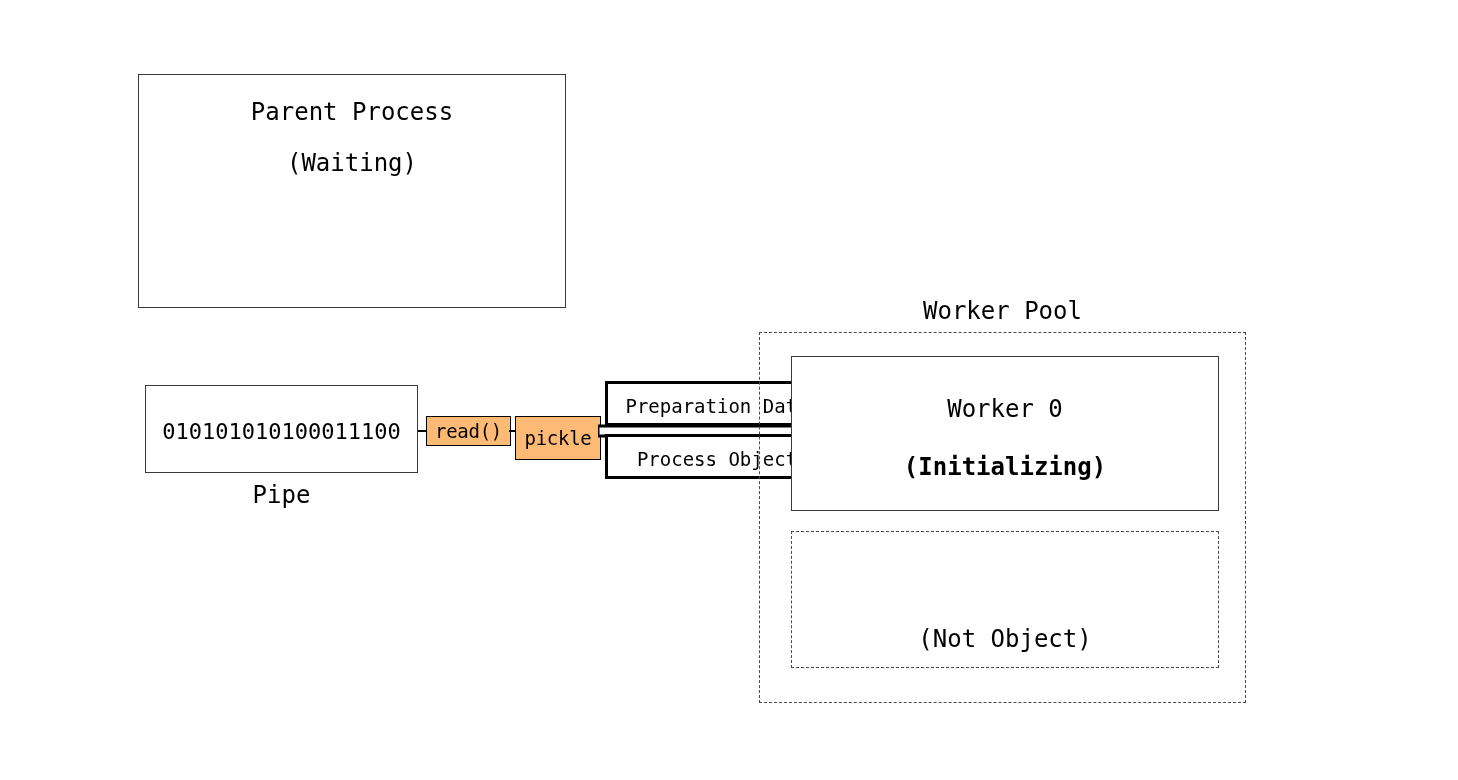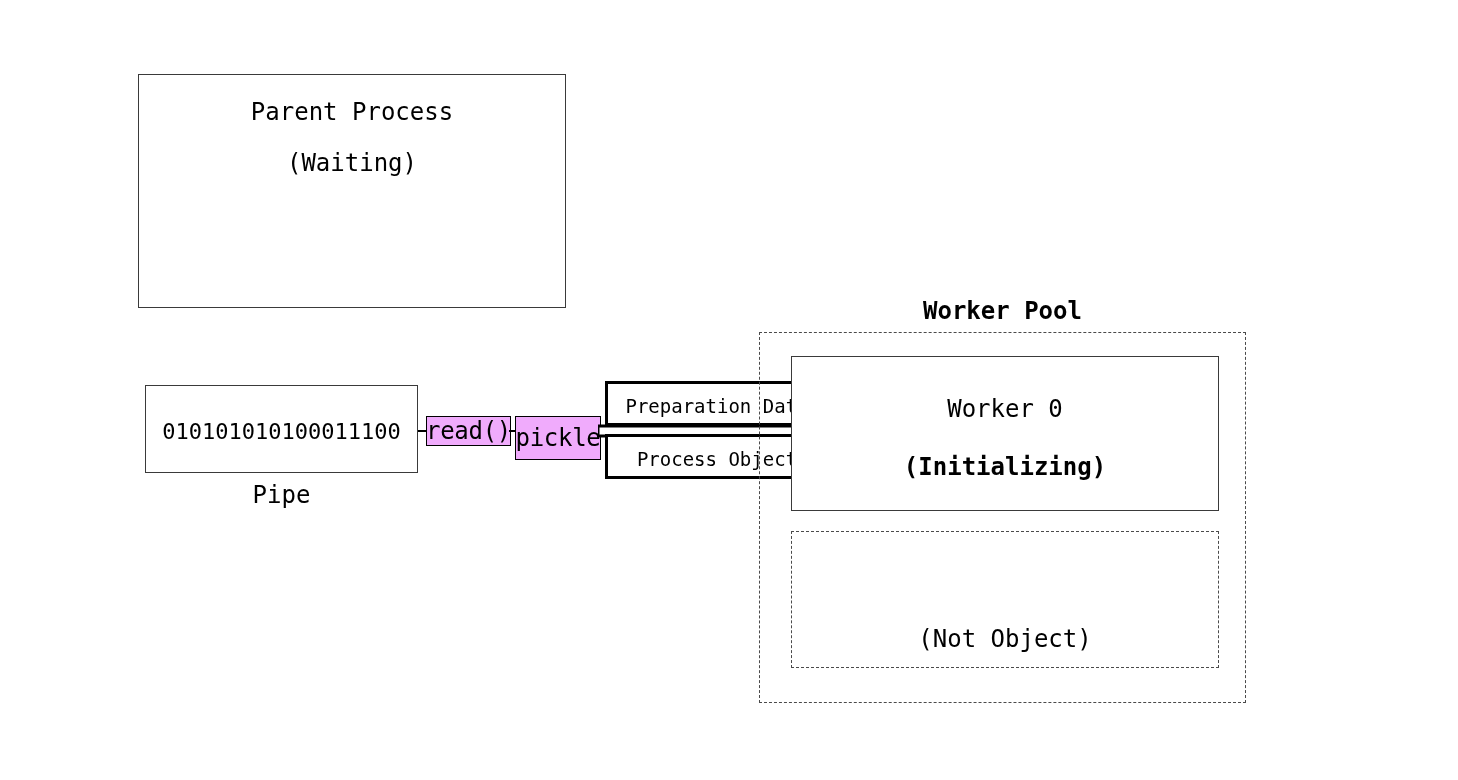--- a/index.html
+++ b/index.html
@@ -40,25 +40,25 @@
   
   .solid-thick {
     border: 3px solid #000000;
   }
 
   
   .chip {
     position: absolute;
     box-sizing: border-box;
     border: 1.4px solid #000000;
-    background: #f0abfc;
+    background: #fdba74;
     display: flex;
     align-items: center;
     justify-content: center;
-    font-size: 24px;
+    font-size: 19px;
     letter-spacing: -0.3px;
     white-space: nowrap;
   }
 
   .label {
     position: absolute;
     white-space: nowrap;
     text-align: center;
     line-height: 1;
   }
@@ -120,21 +120,21 @@
   </svg>
 
   <div class="box solid-thick" style="left:605px; top:381px; width:224px; height:45px;">
     <div class="centered-text t19" style="top:13px;">Preparation Data</div>
   </div>
 
   <div class="box solid-thick" style="left:605px; top:434px; width:224px; height:45px;">
     <div class="centered-text t19" style="top:13px;">Process Object</div>
   </div>
 
-  <div class="label t24" style="left:759px; top:299px; width:487px;font-weight:bold;">Worker Pool</div>
+  <div class="label t24" style="left:759px; top:299px; width:487px;">Worker Pool</div>
 
   <div class="box dashed" style="left:759px; top:332px; width:487px; height:371px;">
   </div>
 
   <div class="box solid-thin" style="left:791px; top:356px; width:428px; height:155px;">
     <div class="centered-text t24" style="top:40px;">Worker 0</div>
     <div class="centered-text t24" style="top:98px;font-weight:bold;">(Initializing)</div>
   </div>
 
   <div class="box dashed" style="left:791px; top:531px; width:428px; height:137px;">

